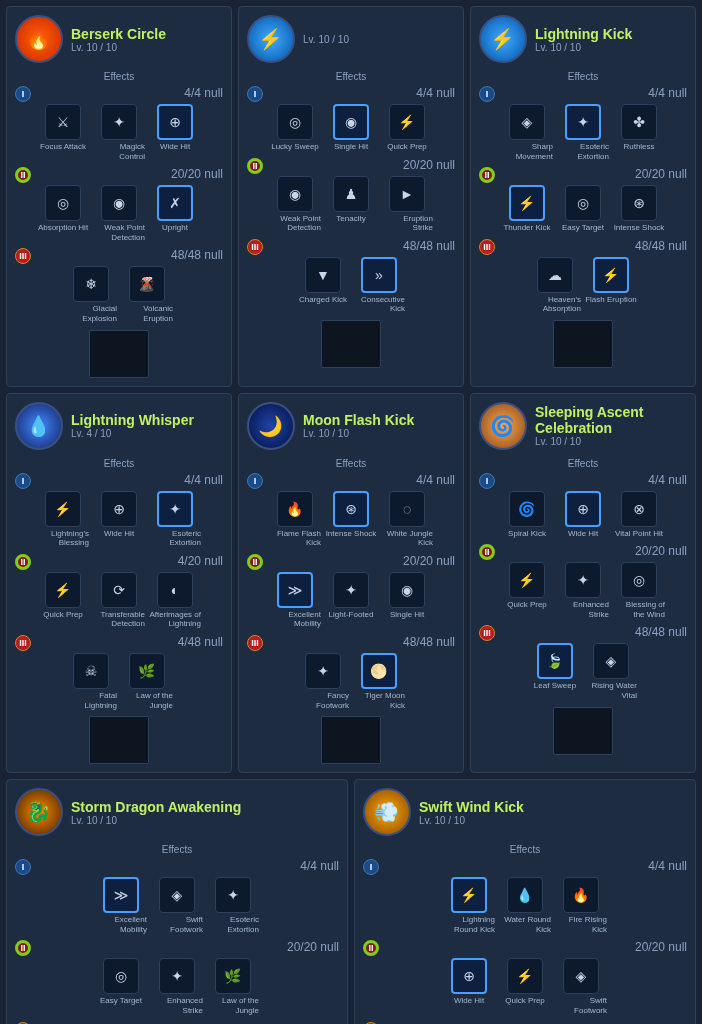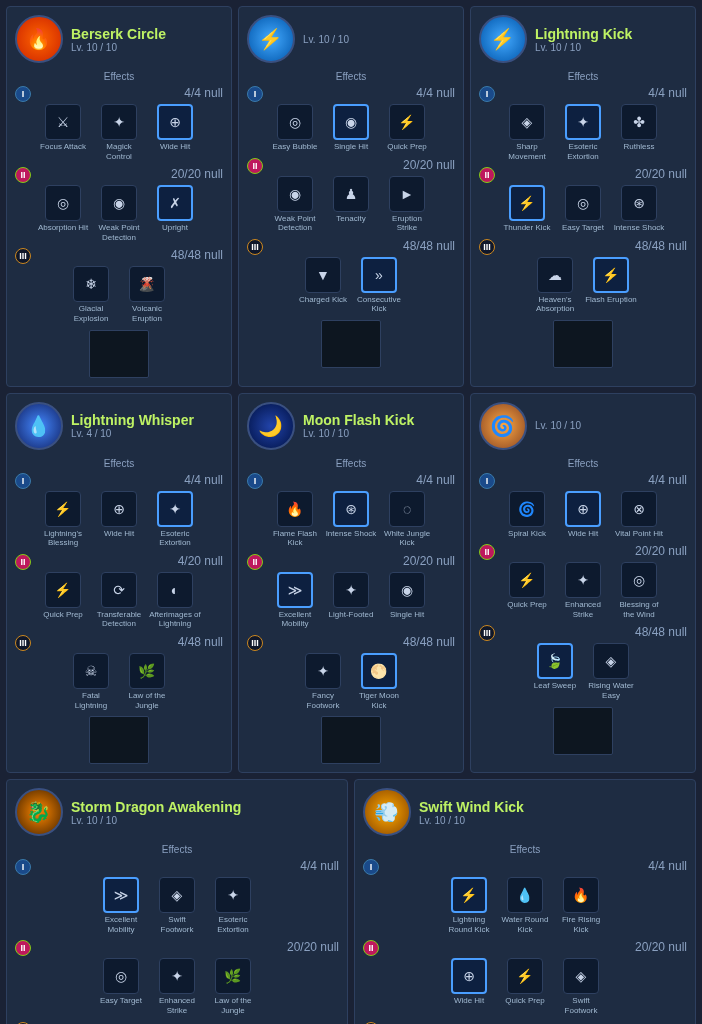--- a/index.html
+++ b/index.html
@@ -99,37 +99,37 @@
       font-size: 14px;
       margin-bottom: 2px;
     }
     .effect-icon.highlighted {
       border: 2px solid #4a9eff;
       background: #0d2040;
     }
     .effect-label {
       font-size: 8px;
       color: #a0b8d0;
-      text-align: center;
+      text-align: right;
       line-height: 1.2;
     }
     .tier-badge {
       width: 16px;
       height: 16px;
       border-radius: 50%;
       display: inline-flex;
       align-items: center;
       justify-content: center;
       font-size: 9px;
       font-weight: bold;
       color: white;
     }
     .tier-i { background: #1a4a8a; border: 1px solid #3a7aaa; }
-    .tier-ii { background: #be185d; border: 1px solid #84cc16; }
-    .tier-iii { background: #0f172a; border: 1px solid #cc8820; }
+    .tier-ii { background: #7f1d1d; border: 3px solid #84cc16; }
+    .tier-iii { background: #b91c1c; border: 1px solid #cc8820; }
     .preview-box {
       width: 60px;
       height: 48px;
       border: 1px solid #2e4060;
       background: #0d1620;
       margin: 6px auto 0 auto;
       border-radius: 2px;
     }
     
     .icon-fire { background: radial-gradient(circle, #ff6600, #cc2200); }
@@ -224,21 +224,21 @@
         <div class="effects-section">
           <div class="effects-title">Effects</div>
           <div>
             <div style="display: flex; justify-content: space-between; align-items: center; margin-bottom: 2px;">
               <span class="tier-badge tier-i">I</span>
               <span class="tier-count">4/4 null</span>
             </div>
             <div class="effect-row">
               <div class="effect-item">
                 <div class="effect-icon">◎</div>
-                <div class="effect-label">Easy Bubble</div>
+                <div class="effect-label">Lucky Sweep</div>
               </div>
               <div class="effect-item">
                 <div class="effect-icon highlighted">◉</div>
                 <div class="effect-label">Single Hit</div>
               </div>
               <div class="effect-item">
                 <div class="effect-icon">⚡</div>
                 <div class="effect-label">Quick Prep</div>
               </div>
             </div>
@@ -486,20 +486,21 @@
               </div>
             </div>
           </div>
         </div>
         <div class="preview-box"></div>
       </div>
       <div class="skill-card">
         <div class="skill-header">
           <div class="skill-icon icon-sleep">🌀</div>
           <div class="skill-header-info">
+            <div class="skill-name">Sleeping Ascent Celebration</div>
             <div class="skill-level">Lv. 10 / 10</div>
           </div>
         </div>
         <div class="effects-section">
           <div class="effects-title">Effects</div>
           <div>
             <div style="display: flex; justify-content: space-between; align-items: center; margin-bottom: 2px;">
               <span class="tier-badge tier-i">I</span>
               <span class="tier-count">4/4 null</span>
             </div>
@@ -543,21 +544,21 @@
               <span class="tier-badge tier-iii">III</span>
               <span class="tier-count">48/48 null</span>
             </div>
             <div class="effect-row">
               <div class="effect-item">
                 <div class="effect-icon highlighted">🍃</div>
                 <div class="effect-label">Leaf Sweep</div>
               </div>
               <div class="effect-item">
                 <div class="effect-icon">◈</div>
-                <div class="effect-label">Rising Water Easy</div>
+                <div class="effect-label">Rising Water Vital</div>
               </div>
             </div>
           </div>
         </div>
         <div class="preview-box"></div>
       </div>
     </div>
   <div class="grid-container-2col">
   <div class="skill-card">
         <div class="skill-header">

